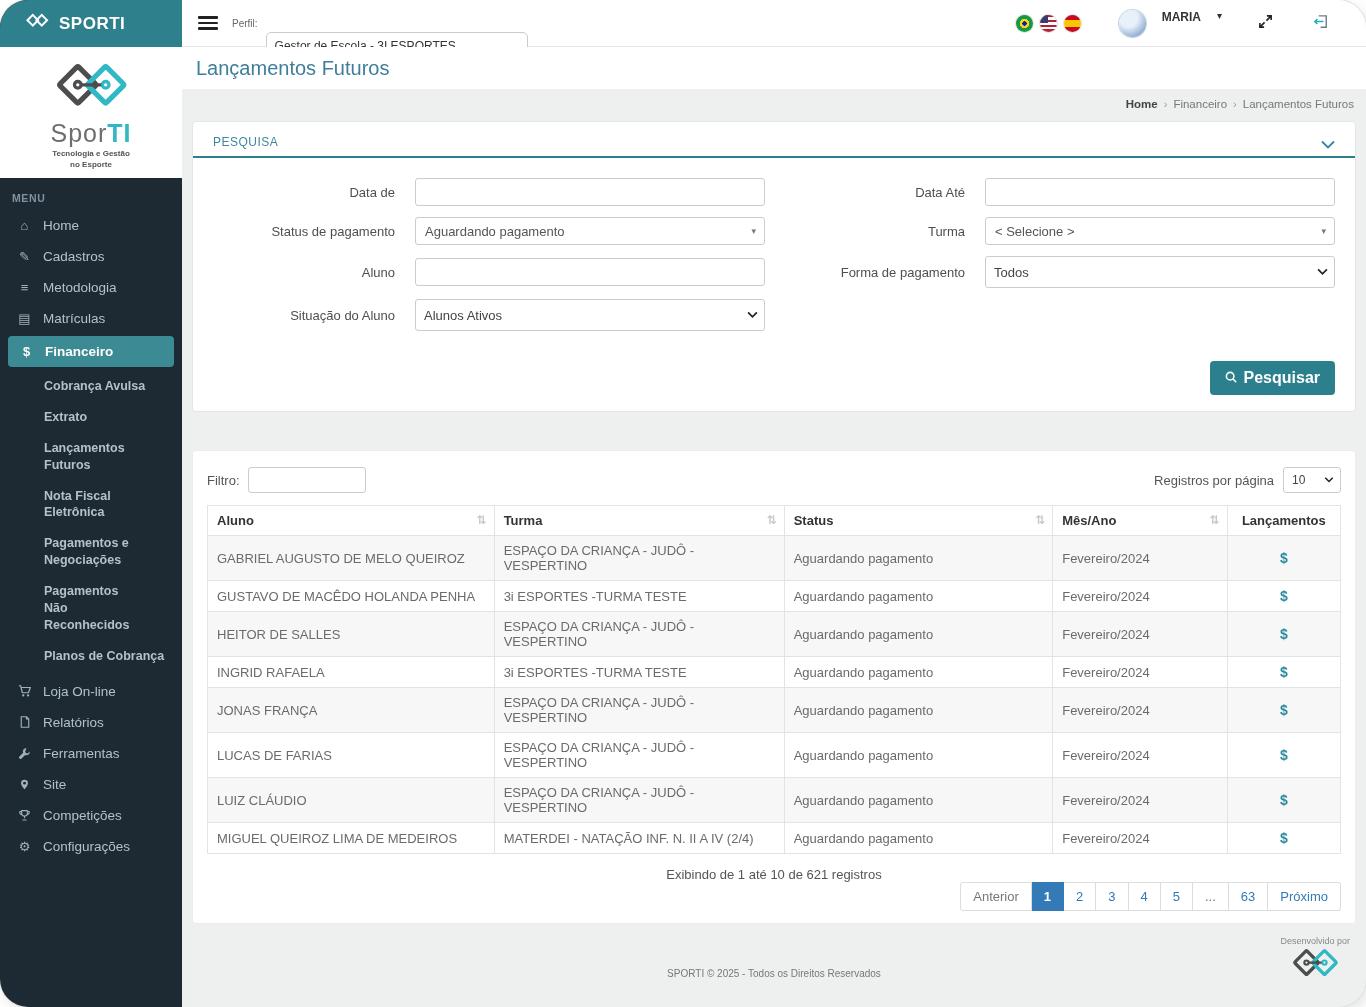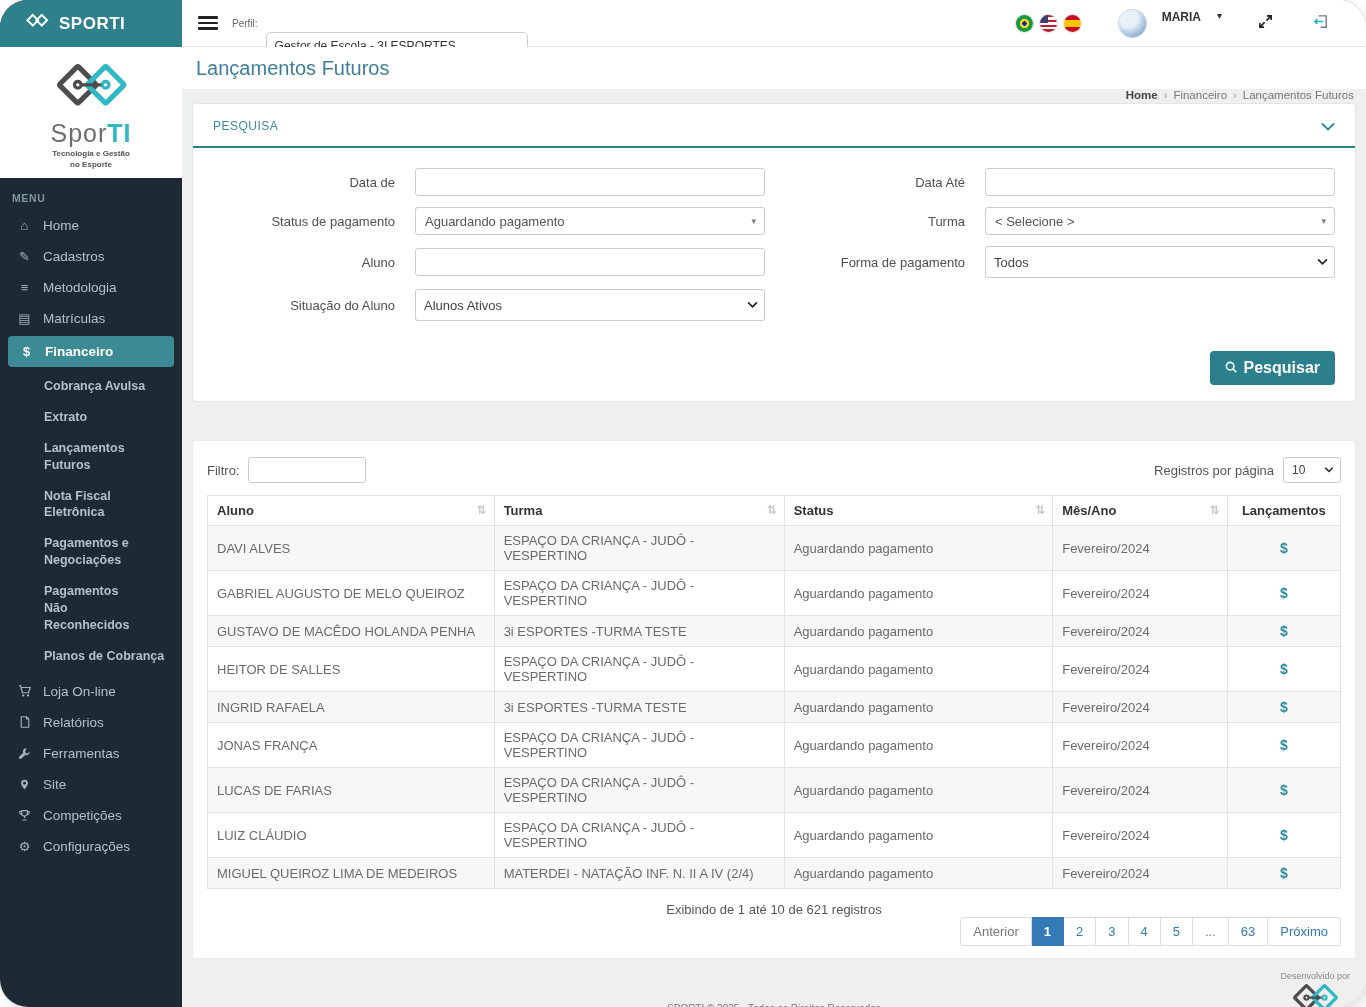--- a/index.html
+++ b/index.html
@@ -52,21 +52,21 @@
   .page-title { color:#3f7d9c; font-size:20px; font-weight:normal; }
   .crumb-strip { height:30px; display:flex; align-items:center; justify-content:flex-end; padding-right:12px; gap:6px; }
   .crumb { font-size:11.5px; color:#777; cursor:pointer; }
   .crumb.first { color:#444; font-weight:bold; }
   .crumb-sep { font-size:11px; color:#999; }
 
   .content { flex:1; display:flex; flex-direction:column; }
   .card { background:#fff; border:1px solid #e5e5e5; border-radius:4px; margin:2px 10px 0 10px; }
 
   
-  .panel-head { display:flex; align-items:center; justify-content:space-between; padding:13px 20px 11px 20px;
+  .panel-head { display:flex; justify-content:space-between; padding:13px 20px 3px 20px;
                 border-bottom:2px solid #2c7f8c; cursor:pointer; }
   .panel-title { font-size:12px; color:#3e87a0; letter-spacing:.5px; }
   .form-grid { display:grid; grid-template-columns:182px minmax(0,1fr) 180px minmax(0,1fr); column-gap:20px; row-gap:11px;
                align-items:center; padding:20px 20px 4px 20px; }
   .f-label { text-align:right; font-size:13px; color:#4f4f4f; }
   .f-input { height:28px; border:1px solid #ccc; border-radius:3px; width:100%; font-size:13px; color:#444; padding:0 8px; font-family:inherit; }
   .s2 { height:28px; border:1px solid #ccc; border-radius:3px; width:100%; background:#fff; display:flex; align-items:center;
         font-size:13px; color:#555; padding:0 22px 0 9px; position:relative; cursor:pointer; }
   .s2 .s2-caret { position:absolute; right:8px; top:50%; transform:translateY(-50%); font-size:9px; color:#777; }
   .sel-wrap { position:relative; width:100%; }
@@ -383,27 +383,20 @@
             <tr>
               <th><span>Aluno</span><span class="sort">⇅</span></th>
               <th><span>Turma</span><span class="sort">⇅</span></th>
               <th><span>Status</span><span class="sort">⇅</span></th>
               <th><span>Mês/Ano</span><span class="sort">⇅</span></th>
               <th class="center"><span>Lançamentos</span></th>
             </tr>
           </thead>
           <tbody>
             <tr>
-                <td>DAVI ALVES</td>
-                <td>ESPAÇO DA CRIANÇA - JUDÔ - VESPERTINO</td>
-                <td>Aguardando pagamento</td>
-                <td>Fevereiro/2024</td>
-                <td class="center"><span class="money">$</span></td>
-              </tr>
-            <tr>
                 <td>GABRIEL AUGUSTO DE MELO QUEIROZ</td>
                 <td>ESPAÇO DA CRIANÇA - JUDÔ - VESPERTINO</td>
                 <td>Aguardando pagamento</td>
                 <td>Fevereiro/2024</td>
                 <td class="center"><span class="money">$</span></td>
               </tr>
             <tr>
                 <td>GUSTAVO DE MACÊDO HOLANDA PENHA</td>
                 <td>3i ESPORTES -TURMA TESTE</td>
                 <td>Aguardando pagamento</td>

